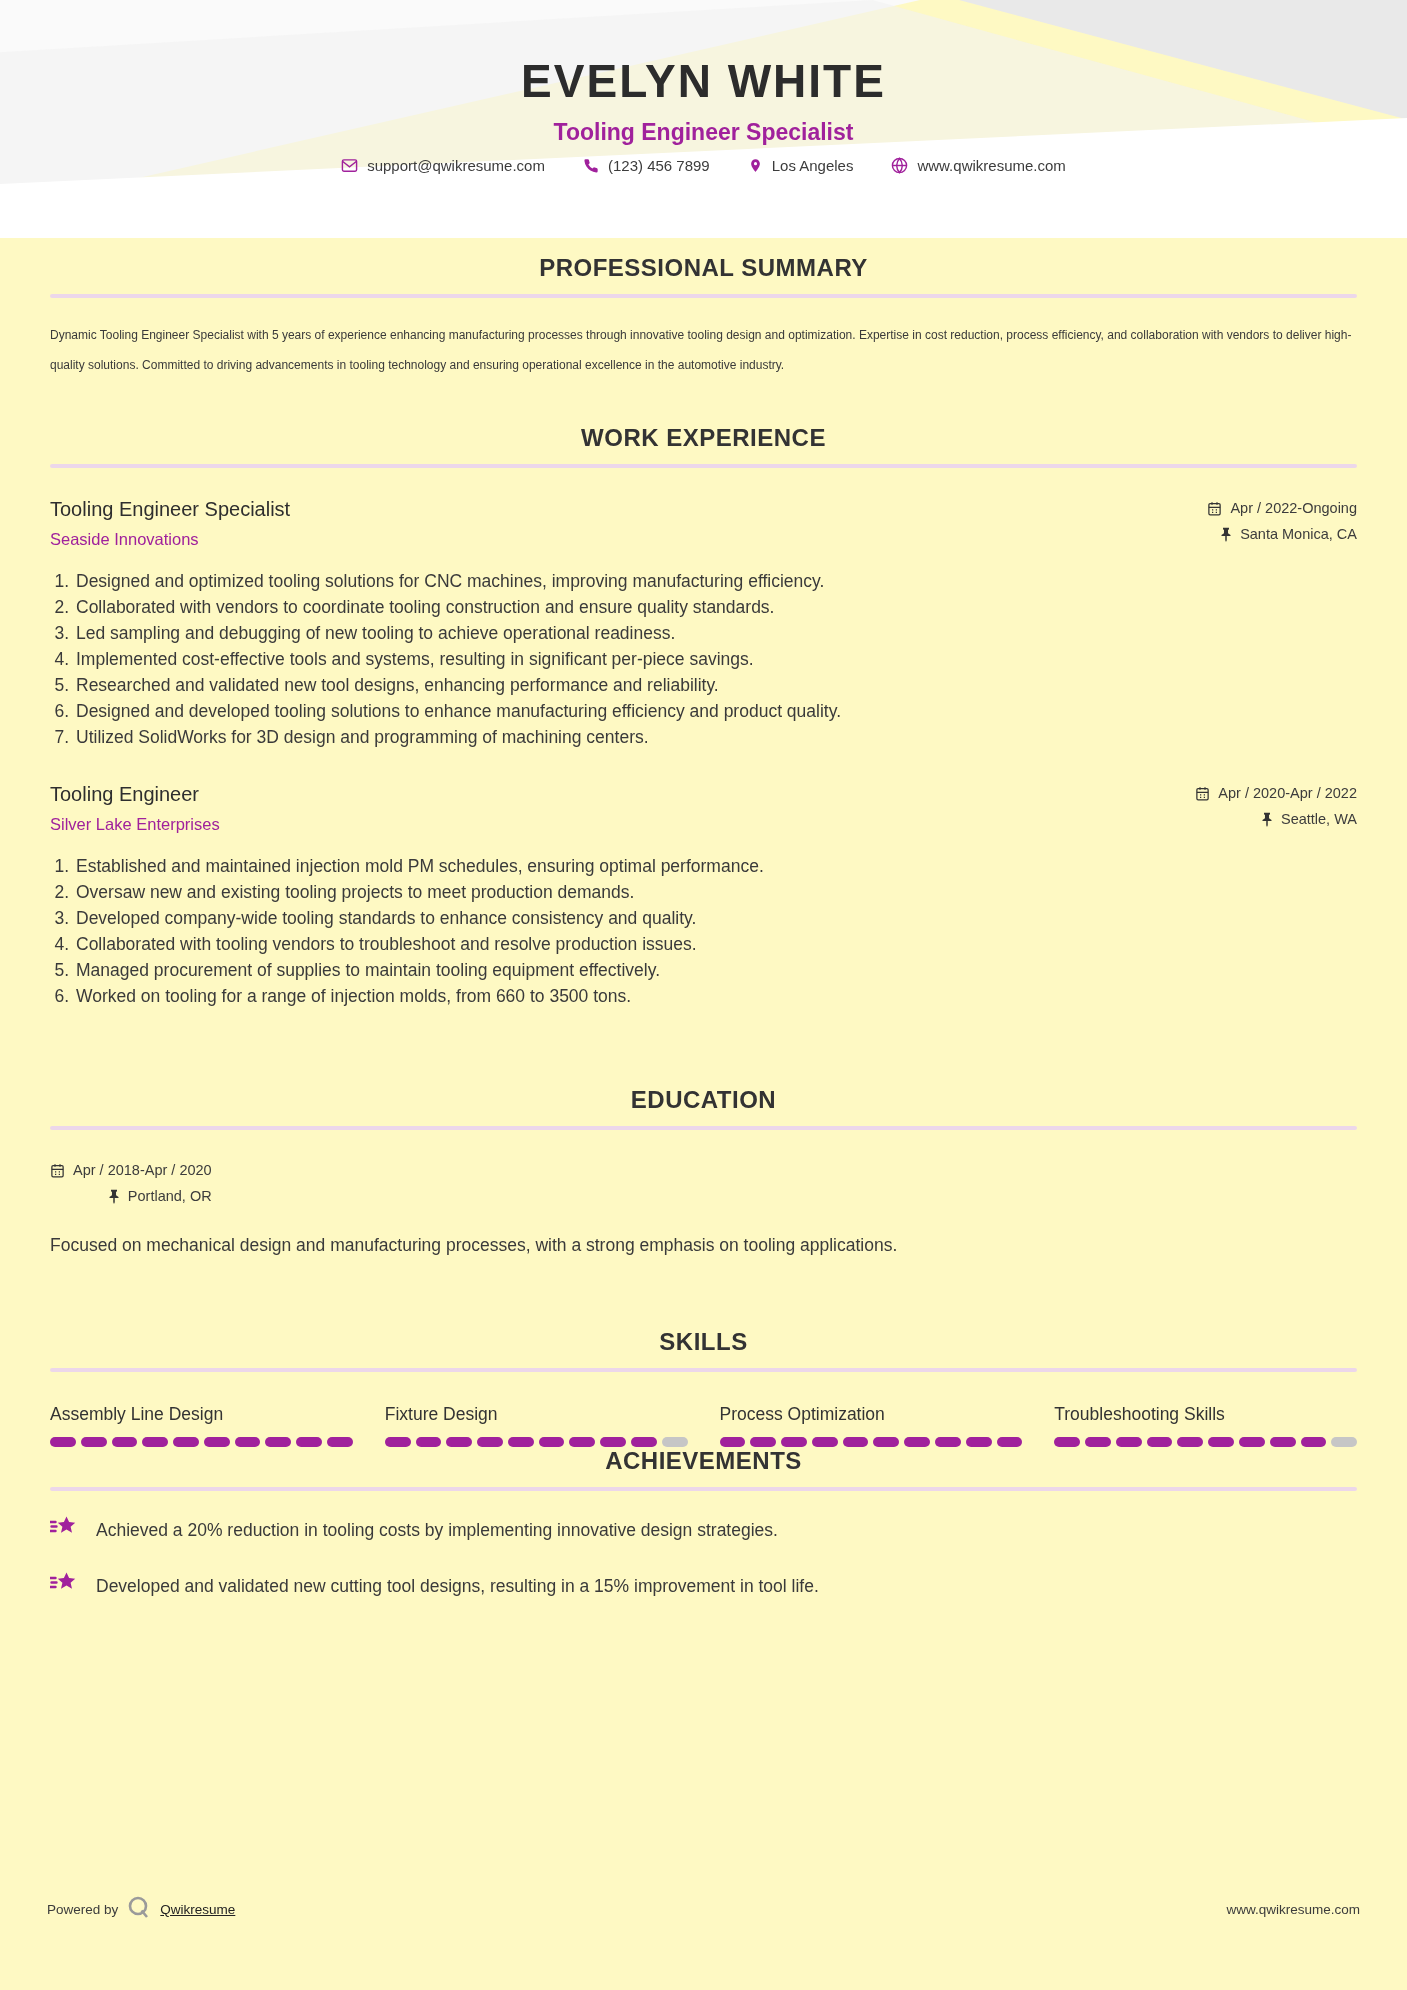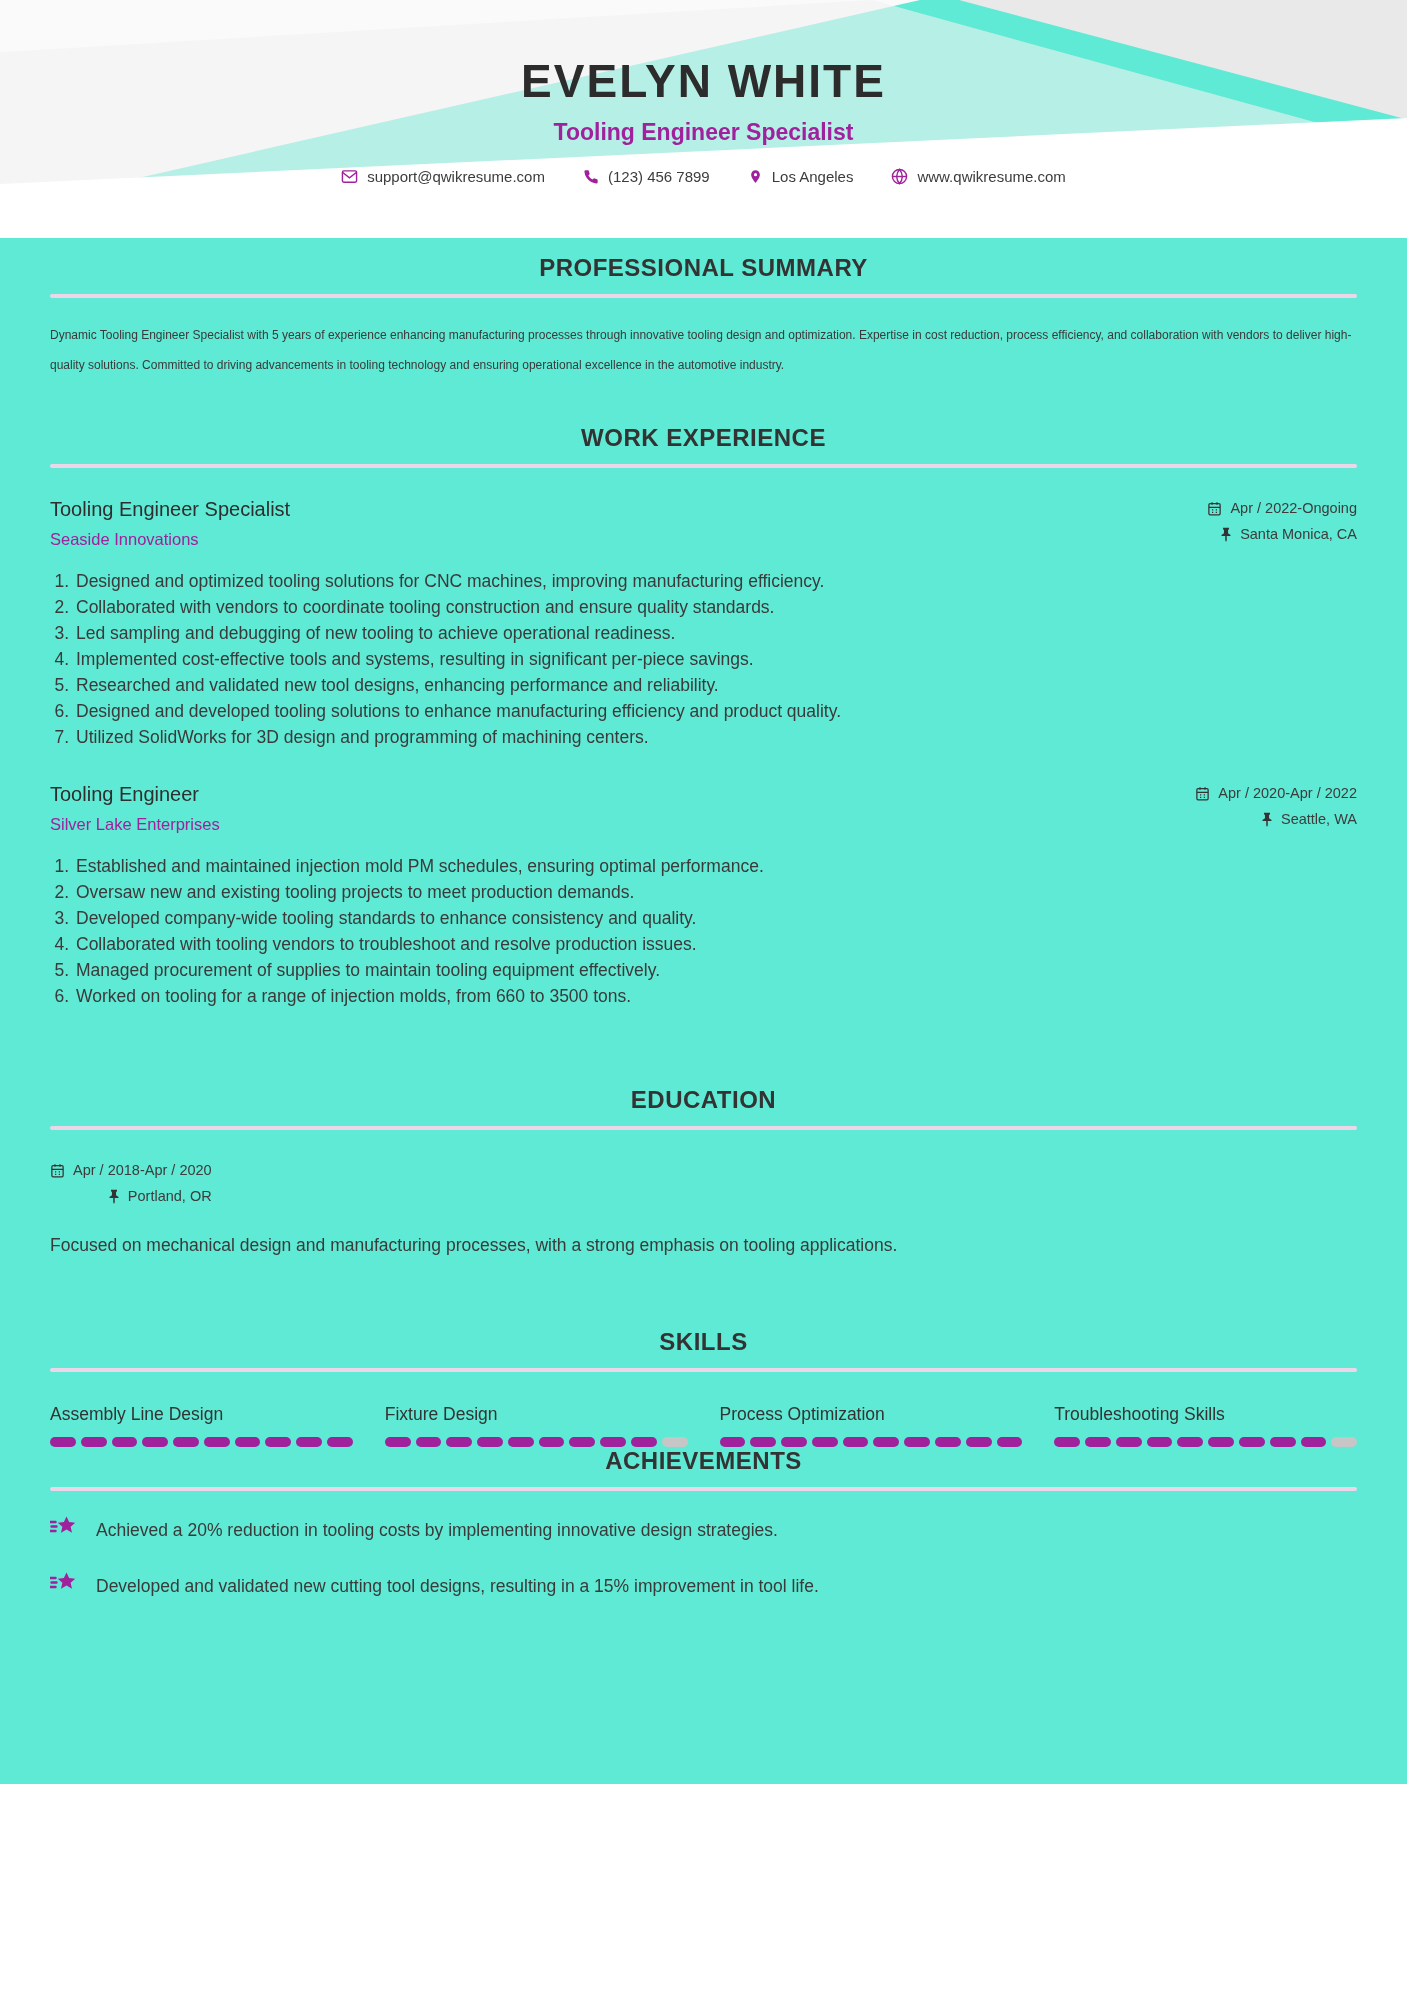--- a/index.html
+++ b/index.html
@@ -1,36 +1,36 @@
 <!DOCTYPE html>
 <html><head>
 <meta charset="utf-8">
 <style>
   html,body { margin:0; padding:0; background:#ffffff; }
   .page {
-    width:1407px; height:1784px; margin:0 auto; position:relative;
-    background:#5eead4; overflow:hidden;
+    width:1407px; height:1990px; margin:0 auto; position:relative;
+    background:#fef9c3; overflow:hidden;
     font-family:"Liberation Sans", sans-serif; color:#3c3c3c;
   }
   
   .header { position:relative; height:238px; overflow:hidden; }
   .header-bg { position:absolute; inset:0; pointer-events:none; }
   .poly1 { position:absolute; top:0; right:0; width:640px; height:230px;
            background:#e9e9e9; clip-path:polygon(30% 0, 100% 0, 100% 52%); }
   .poly2 { position:absolute; top:0; left:0; width:100%; height:100%;
            background:#f1f1f1; opacity:.6;
            clip-path:polygon(0 22%, 62% 0, 100% 62%, 100% 100%, 0 100%); }
   .poly3 { position:absolute; top:0; left:0; width:920px; height:238px;
            background:#fafafa; clip-path:polygon(0 0, 100% 0, 0 88%); }
   .poly4 { position:absolute; bottom:0; left:0; width:100%; height:120px;
            background:#ffffff; clip-path:polygon(0 55%, 100% 0, 100% 100%, 0 100%); }
   .header-content { position:relative; text-align:center; padding-top:54px; }
   .name { font-size:46px; font-weight:800; letter-spacing:2px; color:#2c2c2c; }
   .job-headline { margin-top:11px; font-size:23px; font-weight:600; color:var(--accent); }
-  .contact-row { margin-top:22px; display:flex; justify-content:center; align-items:center; font-size:15px; color:#3c3c3c; }
+  .contact-row { margin-top:11px; display:flex; justify-content:center; align-items:center; font-size:15px; color:#3c3c3c; }
   .contact-item { display:flex; align-items:center; gap:9px; margin:0 19px; }
   .contact-item svg { color:var(--accent); display:block; }
   
   .content { padding:0 50px; position:relative; }
   .section-heading { text-align:center; font-size:24px; font-weight:700; letter-spacing:.5px; color:#333333; }
   .rule { height:4px; background:var(--divider); margin-top:12px; border-radius:2px; }
   
   .section-summary { margin-top:16px; }
   .summary-text { margin-top:22px; font-size:12px; line-height:30px; color:#3a3a3a; }
   

